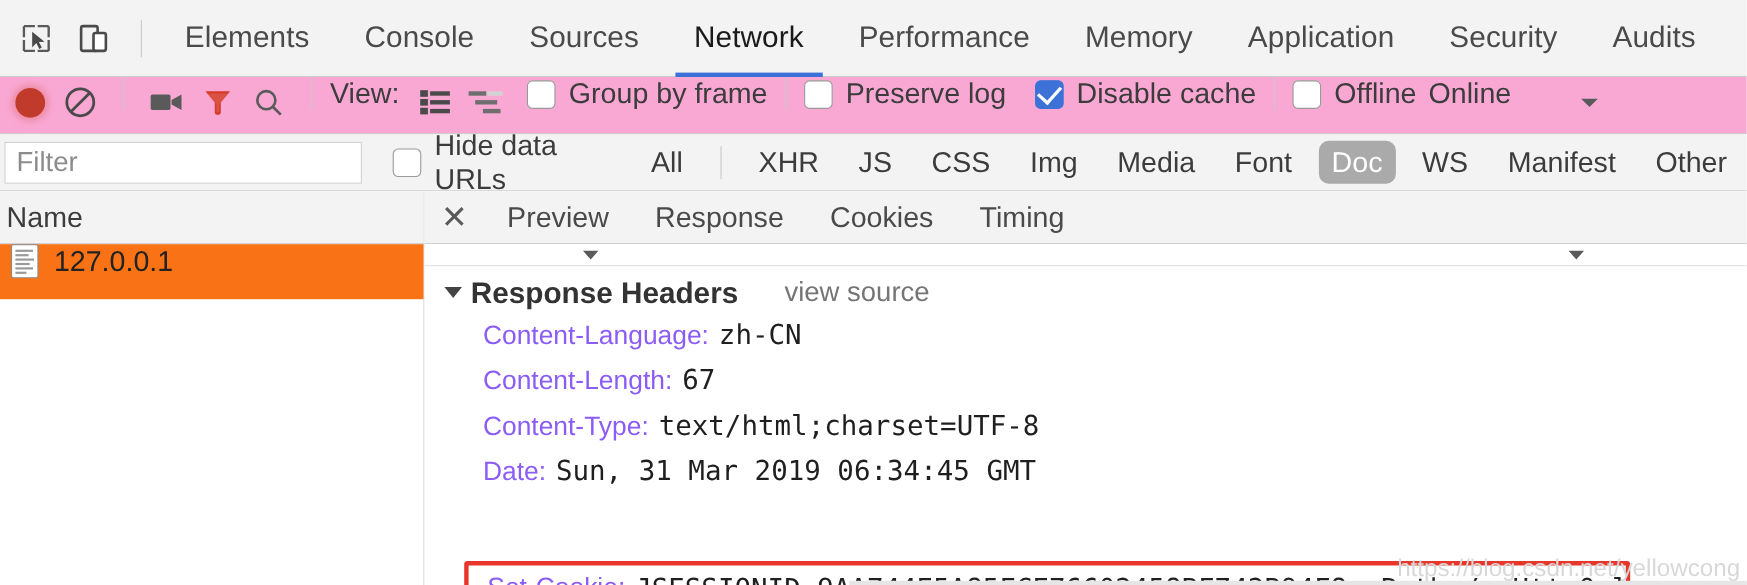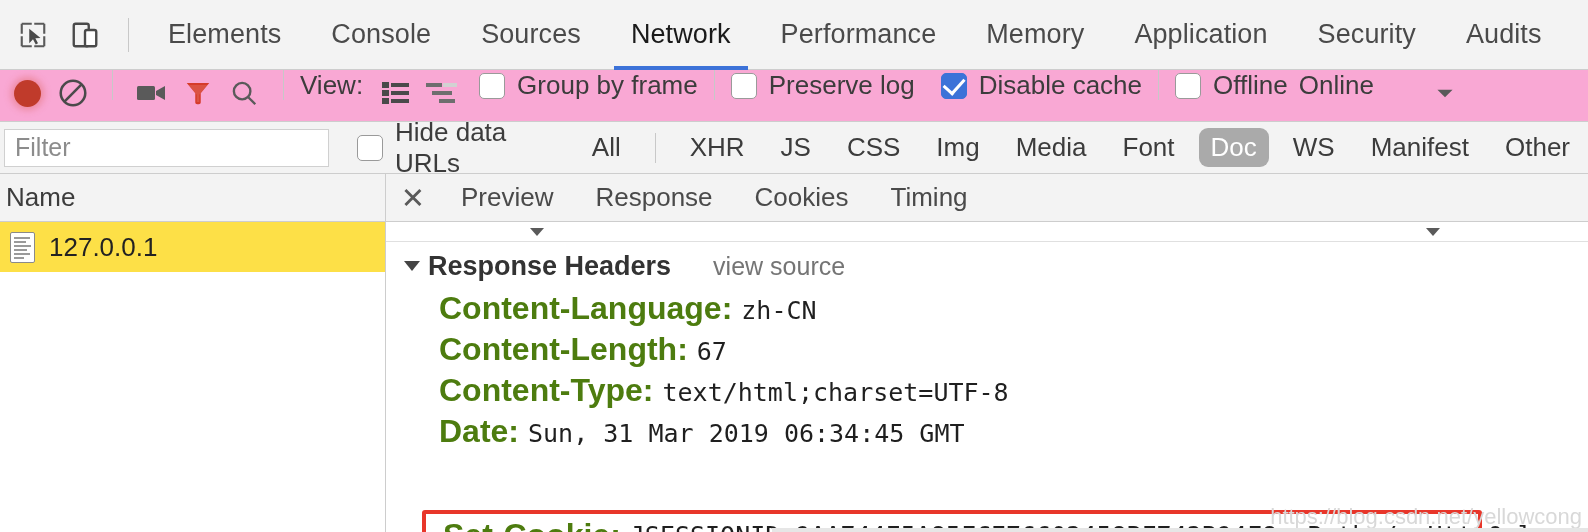--- a/index.html
+++ b/index.html
@@ -95,22 +95,22 @@
   .left-pane {
     position: absolute; left: 0; top: 174px; width: 386px; height: 358px;
     background: #fff; border-right: 1px solid #cdcdcd;
   }
   .col-head {
     height: 48px; background: #f3f3f3; border-bottom: 1px solid #cdcdcd;
     display: flex; align-items: center; padding-left: 6px;
     font-size: 26px; color: #3c3c3c;
   }
   .req-row {
-    height: 50px; background: #fde047;
-    display: flex; align-items: center; padding-left: 10px;
+    height: 50px; background: #f97316;
+    display: flex; align-items: flex-start; padding-left: 10px;
     font-size: 26px; color: #222;
   }
   .doc-icon {
     width: 25px; height: 31px; background: #fff;
     border: 1.5px solid #8a8a8a; border-radius: 2px;
     margin-right: 14px; position: relative; overflow: hidden;
   }
   .doc-icon i {
     position: absolute; left: 3px; height: 2px; background: #9a9a9a; display: block;
   }
@@ -163,21 +163,21 @@
   }
   .sec-name { font-size: 27px; font-weight: bold; color: #333; }
   .view-src { font-size: 25px; color: #757575; margin-left: 42px; }
 
   .hdr-line {
     height: 41px; padding-left: 53px;
     display: flex; align-items: baseline;
     white-space: nowrap;
   }
   .hdr-key {
-    font-size: 32px; font-weight: bold; color: #4d7c0f;
+    font-size: 24px; font-weight: normal; color: #8b5cf6;
     font-family: "Liberation Sans", sans-serif;
   }
   .hdr-val {
     font-size: 25px; color: #1f1f1f; margin-left: 9px;
     font-family: "DejaVu Sans Mono", monospace;
   }
   .cookie-box {
     position: absolute; left: 36px; top: 288px;
     width: 1060px; height: 50px;
     border: 4px solid #e8362a; border-radius: 3px;

